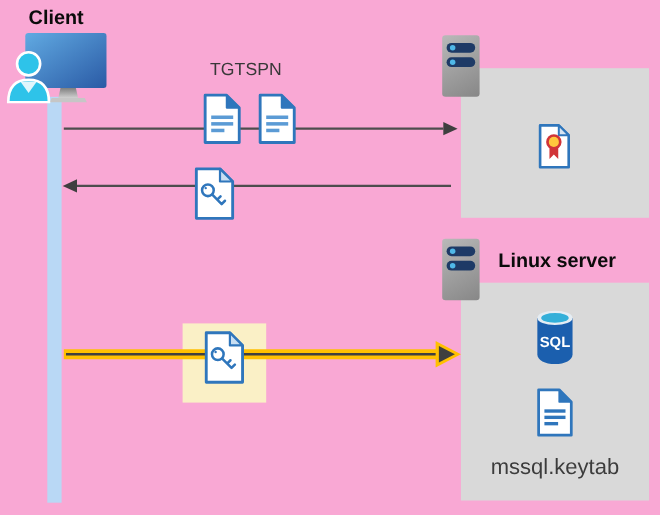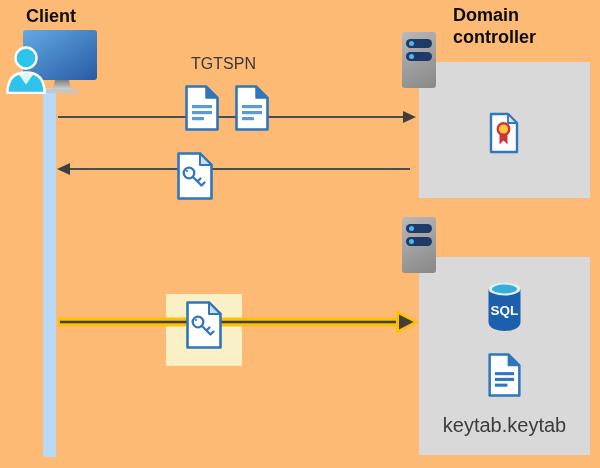--- a/index.html
+++ b/index.html
@@ -1,17 +1,17 @@
 <!DOCTYPE html>
 <html><head>
 <meta charset="utf-8">
 <style>
   html,body{margin:0;padding:0;background:#fff;}
   #canvas{
-    position:relative;width:600px;height:468px;background:#fdba74;overflow:hidden;
+    position:relative;width:600px;height:468px;background:#f9a8d4;overflow:hidden;
     font-family:"Liberation Sans","DejaVu Sans",sans-serif;color:#111;
   }
   .abs{position:absolute;}
   .title{font-size:18px;font-weight:700;color:#0b0b0b;line-height:22px;}
   .small-label{font-size:16px;color:#383838;text-align:right;}
   .gray-box{background:#d9d9d9;z-index:0;}
   .lifeline{left:43px;top:88px;width:13px;height:369px;background:#b9d8f5;z-index:0;}
   .highlight{left:166px;top:294px;width:76px;height:72px;background:#faf0c6;z-index:0;}
   .icon{z-index:2;}
   .arrows{left:0;top:0;z-index:1;}
@@ -102,37 +102,37 @@
   <svg class="abs icon" style="left:185px;top:300px;" width="38" height="50" viewBox="0 0 38 50">
     <path d="M2.5 2.5 H24 L35.5 14 V47.5 H2.5 Z" fill="#fff" stroke="#2f76bc" stroke-width="2.6" stroke-linejoin="round"></path>
     <path d="M24 2.5 V14 H35.5 Z" fill="#c9dff2" stroke="#2f76bc" stroke-width="2" stroke-linejoin="round"></path>
     <g transform="translate(13,22)" stroke="#2f76bc" stroke-width="2.3" fill="none" stroke-linecap="round">
       <circle cx="0" cy="0" r="5.3"></circle>
       <circle cx="-2" cy="-2" r="1.1" fill="#2f76bc" stroke="none"></circle>
       <path d="M4 4 L12.5 12.5 M8.5 8.5 L11.5 5.5 M12.5 12.5 L15.5 9.5"></path>
     </g>
   </svg>
 
-  <div class="abs title" style="left:453px;top:4px;width:135px;">Domain controller</div>
   <div class="abs server-icon" style="left:402px;top:32px;">
     <div class="server-pill pill-1">
         <div class="dot"></div>
       </div>
     <div class="server-pill pill-2">
         <div class="dot"></div>
       </div>
   </div>
   <svg class="abs icon" style="left:489px;top:112px;" width="30" height="42" viewBox="0 0 30 42">
     <path d="M2 2 H19 L28 11 V40 H2 Z" fill="#fff" stroke="#2f76bc" stroke-width="2.4" stroke-linejoin="round"></path>
     <path d="M19 2 V11 H28 Z" fill="#d6e4f2" stroke="#2f76bc" stroke-width="1.8" stroke-linejoin="round"></path>
     <polygon points="10.5,22 10.5,32.5 14.5,28.5 18.5,32.5 18.5,22" fill="#d13438"></polygon>
     <circle cx="14.5" cy="17" r="7" fill="#d13438"></circle>
     <circle cx="14.5" cy="17" r="4.6" fill="#ffc83d"></circle>
   </svg>
 
+  <div class="abs title" style="left:453px;top:226px;width:140px;">Linux server</div>
   <div class="abs server-icon" style="left:402px;top:217px;">
     <div class="server-pill pill-1">
         <div class="dot"></div>
       </div>
     <div class="server-pill pill-2">
         <div class="dot"></div>
       </div>
   </div>
 
   <svg class="abs icon" style="left:486px;top:280px;" width="37" height="52" viewBox="0 0 37 52">
@@ -143,15 +143,15 @@
   </svg>
 
   <svg class="abs icon" style="left:487px;top:352px;" width="35" height="46" viewBox="0 0 36 48">
     <path d="M2.5 2.5 H22 L33.5 14 V45.5 H2.5 Z" fill="#fff" stroke="#2f76bc" stroke-width="2.6" stroke-linejoin="round"></path>
     <path d="M22 2.5 V14 H33.5 Z" fill="#2f76bc" stroke="#2f76bc" stroke-width="1.5" stroke-linejoin="round"></path>
     <rect x="8" y="21" width="20" height="3.2" fill="#2f76bc"></rect>
     <rect x="8" y="27" width="20" height="3.2" fill="#2f76bc"></rect>
     <rect x="8" y="33" width="13" height="3.2" fill="#2f76bc"></rect>
   </svg>
 
-  <div class="abs keytab-text" style="left:419px;top:414px;">keytab.keytab</div>
+  <div class="abs keytab-text" style="left:419px;top:414px;">mssql.keytab</div>
 
 </div>
 
 </body></html>

